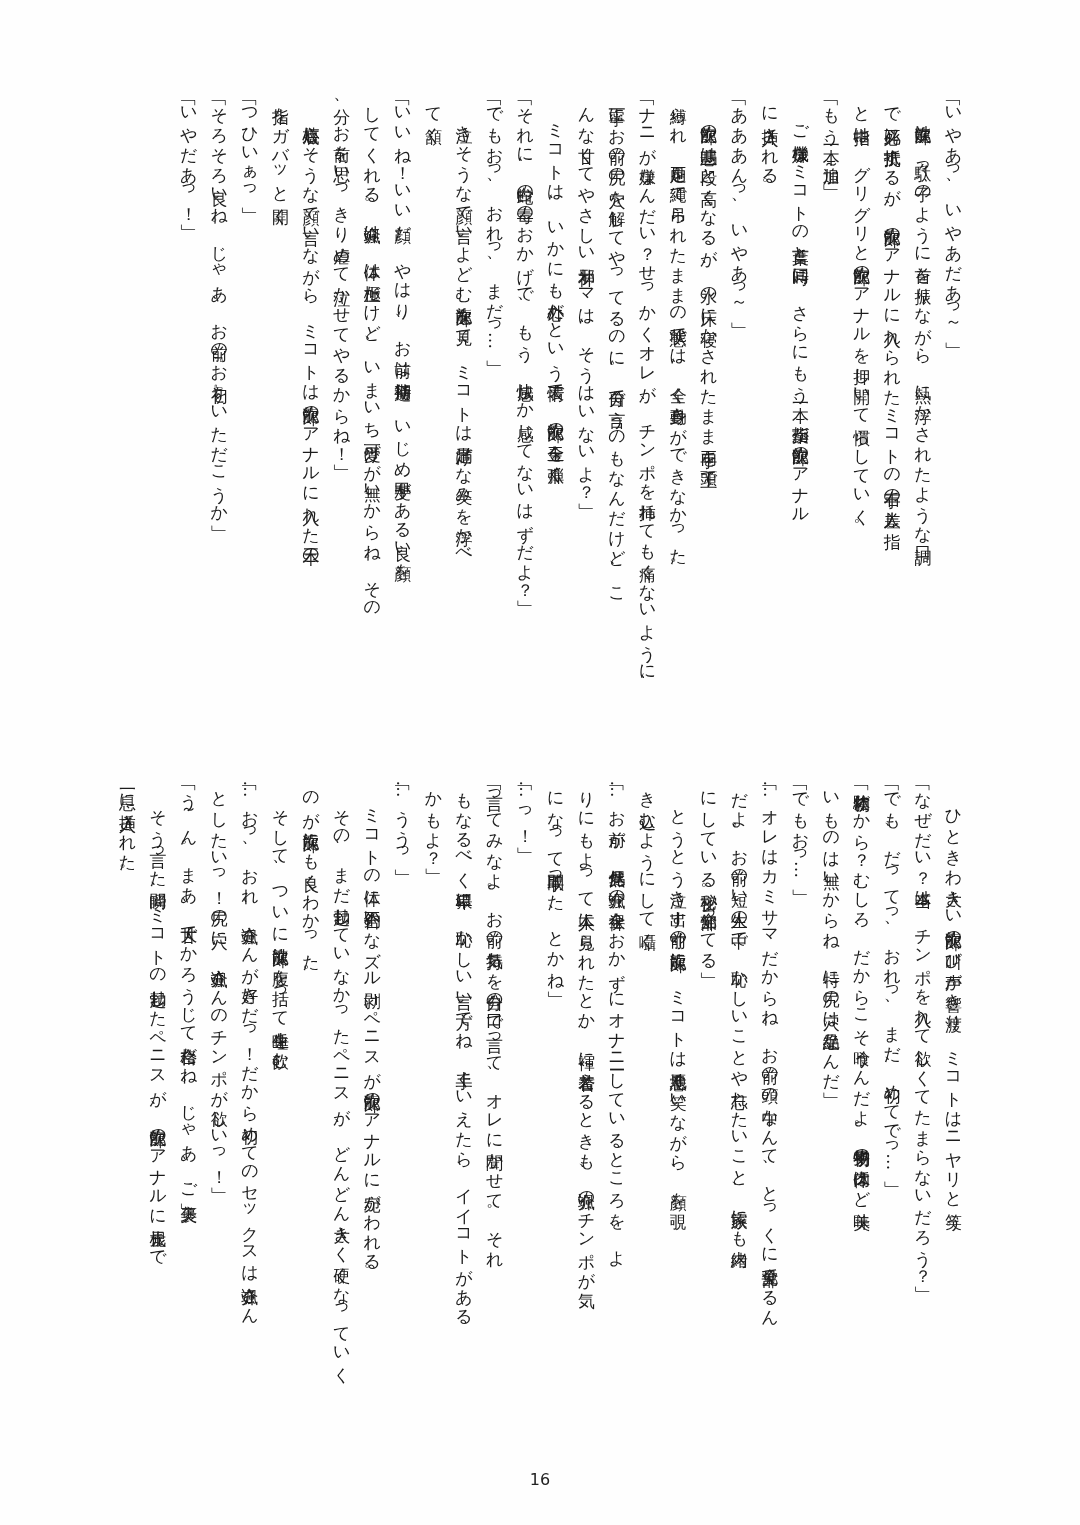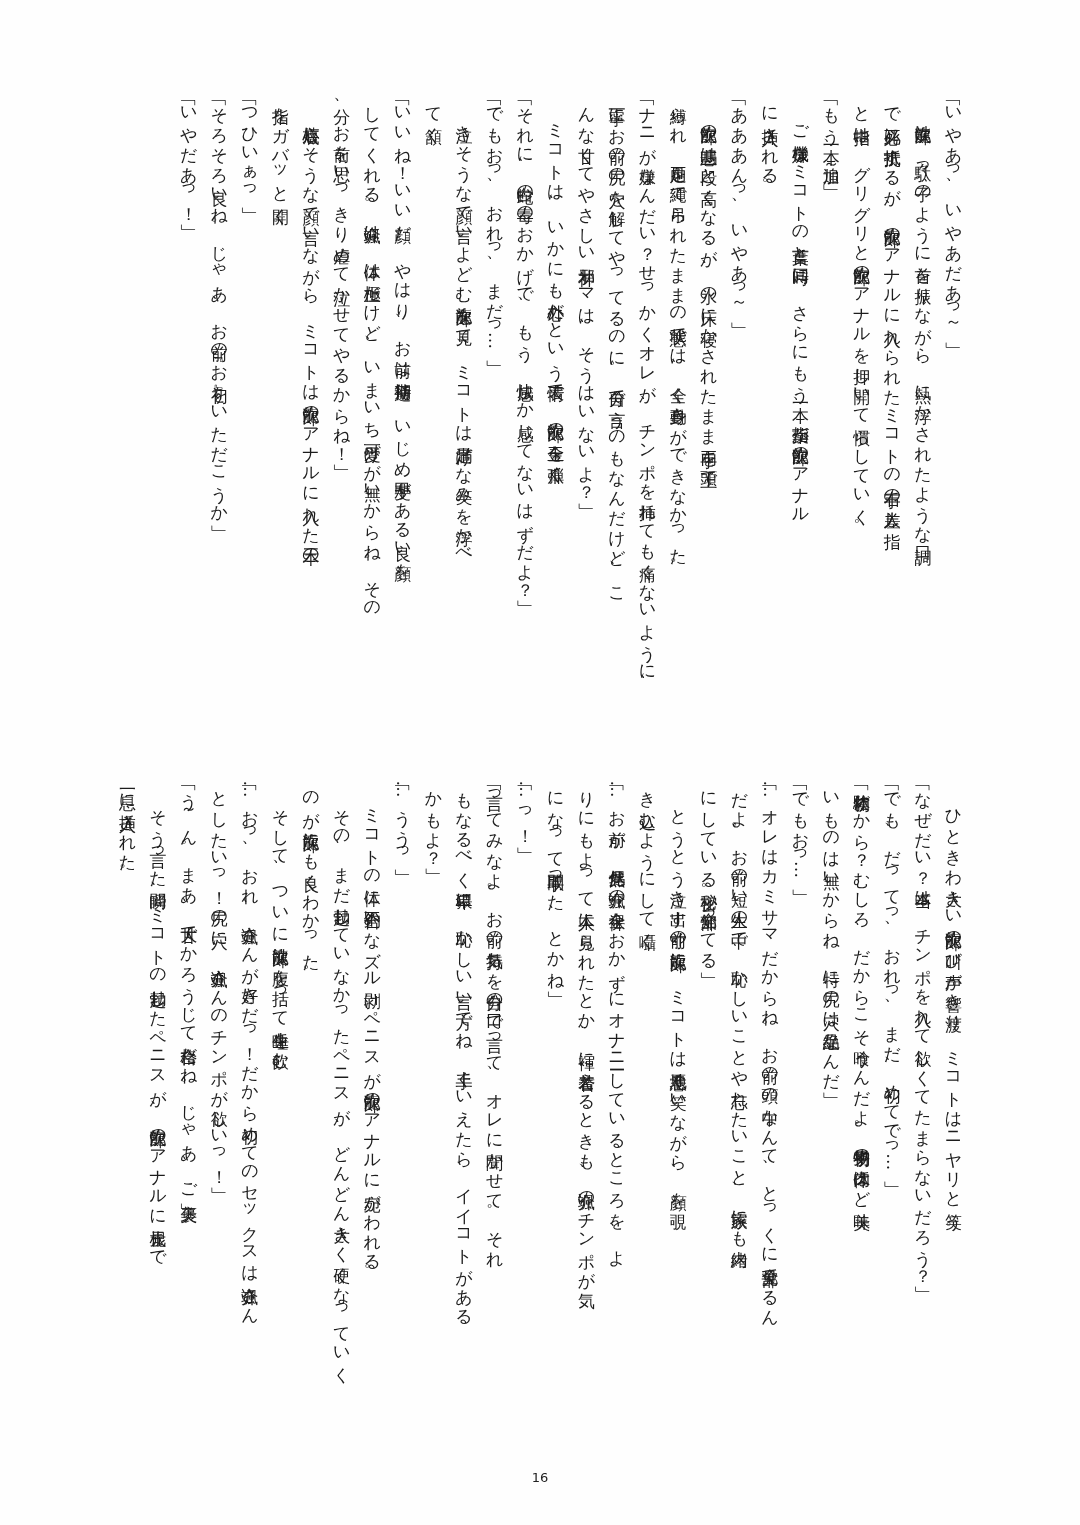--- a/index.html
+++ b/index.html
@@ -31,21 +31,21 @@
     line-height: 30.6px;
     white-space: nowrap;
   }
   .page-number {
     position: absolute;
     top: 1470px;
     left: 0;
     width: 100%;
     text-align: center;
     font-family: "DejaVu Sans", "Liberation Sans", sans-serif;
-    font-size: 13px;
+    font-size: 16px;
     color: #222222;
   }
 </style>
 </head>
 <body>
 
 <div class="page">
   <section class="text-block upper">
       <div class="tline">「いやあっ、いやあだあっ～」</div>
       <div class="tline">　龍次郎は、駄々っ子のように首を振りながら、熱に浮かされたような口調</div>

